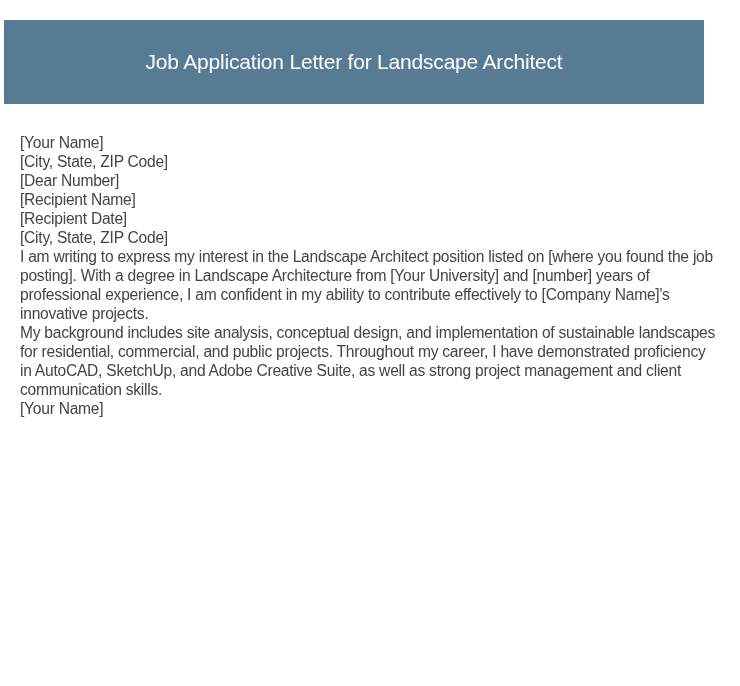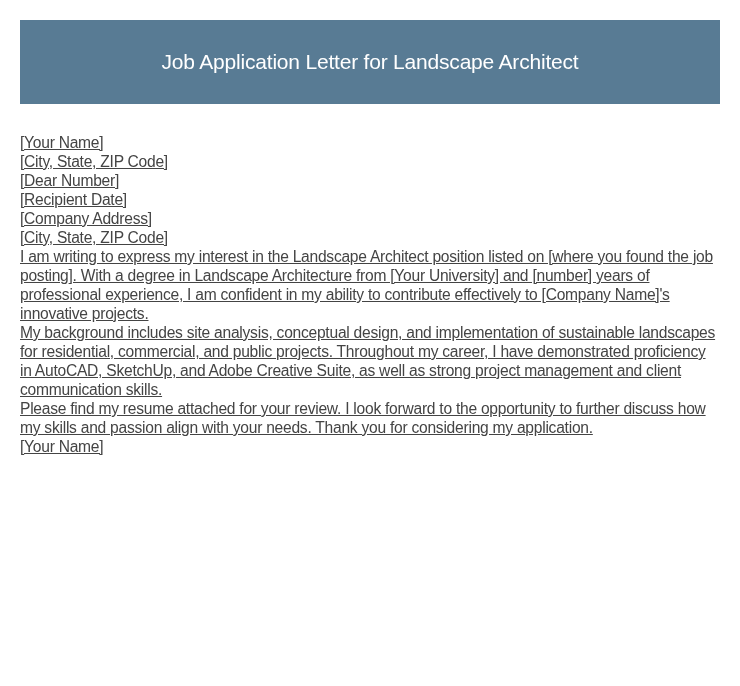--- a/index.html
+++ b/index.html
@@ -1,47 +1,46 @@
 <!DOCTYPE html>
 <html><head>
 <meta charset="utf-8">
 <style>
   html, body { margin: 0; padding: 0; background: #ffffff; }
   body { width: 740px; height: 686px; position: relative; overflow: hidden;
          font-family: "Liberation Sans", sans-serif; }
   .header {
-    position: absolute; left: 20px; top: 20px; width: 700px; height: 84px;
+    position: absolute; left: 4px; top: 20px; width: 700px; height: 84px;
     background: #587b94; color: #ffffff;
     display: flex; align-items: center; justify-content: center;
   }
   .header h1 {
     margin: 0; font-weight: normal; font-size: 21px; letter-spacing: -0.2px;
     font-family: "Liberation Sans", sans-serif;
   }
   .letter {
     position: absolute; left: 20px; top: 133px; width: 700px;
-    color: #444444; font-size: 15.6px; line-height: 19px; letter-spacing: -0.25px; text-decoration: underline;
+    color: #444444; font-size: 15.6px; line-height: 19px; letter-spacing: -0.25px;
   }
   .line, .para { margin: 0; display: block; }
 </style>
 </head>
 <body>
 
 <div class="header">
   <h1>Job Application Letter for Landscape Architect</h1>
 </div>
 
 <div class="letter">
   <div>
     <span class="line">[Your Name]</span>
     <span class="line">[City, State, ZIP Code]</span>
     <span class="line">[Dear Number]</span>
   </div>
   <div>
+    <span class="line">[Recipient Name]</span>
     <span class="line">[Recipient Date]</span>
-    <span class="line">[Company Address]</span>
     <span class="line">[City, State, ZIP Code]</span>
   </div>
   <p class="para">I am writing to express my interest in the Landscape Architect position listed on [where you found the job posting]. With a degree in Landscape Architecture from [Your University] and [number] years of professional experience, I am confident in my ability to contribute effectively to [Company Name]'s innovative projects.</p>
   <p class="para">My background includes site analysis, conceptual design, and implementation of sustainable landscapes for residential, commercial, and public projects. Throughout my career, I have demonstrated proficiency in AutoCAD, SketchUp, and Adobe Creative Suite, as well as strong project management and client communication skills.</p>
-  <p class="para">Please find my resume attached for your review. I look forward to the opportunity to further discuss how my skills and passion align with your needs. Thank you for considering my application.</p>
   <span class="line">[Your Name]</span>
 </div>
 
 </body></html>

